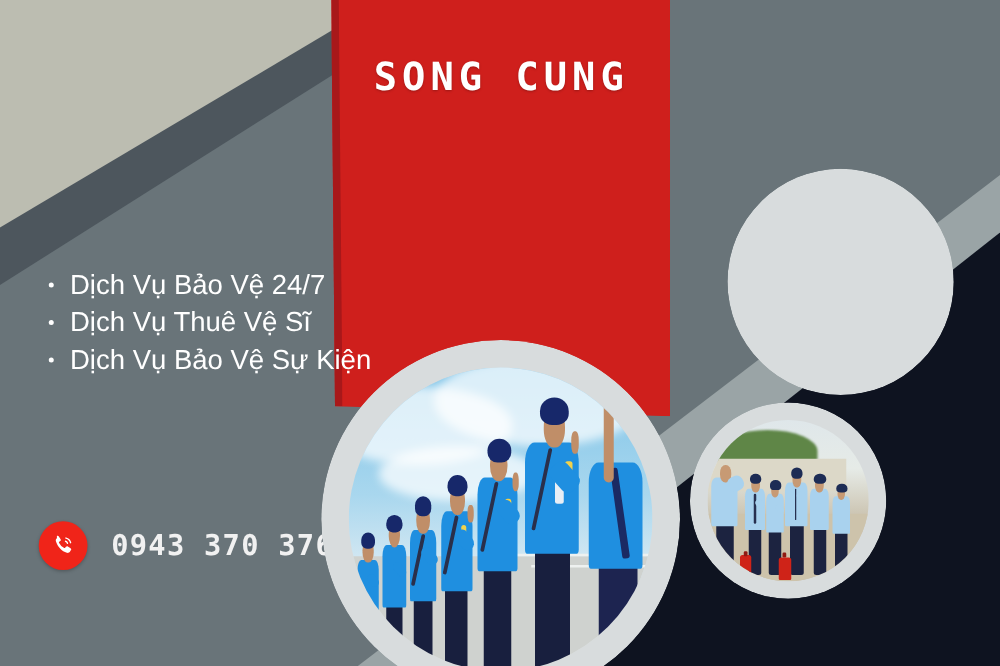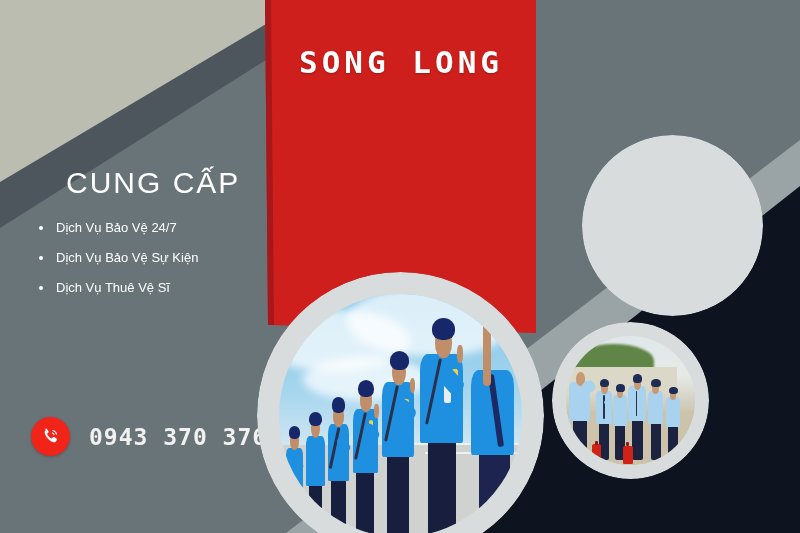--- a/index.html
+++ b/index.html
@@ -70,21 +70,21 @@
     position:absolute;left:66px;top:166px;
     color:#ffffff;font-size:30px;letter-spacing:2px;font-weight:400;
     font-family:"Liberation Sans", sans-serif;
   }
   .svc-list{
     position:absolute;left:30px;top:213px;width:250px;
     margin:0;padding:0;list-style:none;
   }
   .svc-list li{
     position:relative;
-    color:#ffffff;font-size:13px;line-height:30px;
+    color:#ffffff;font-size:22px;line-height:30px;
     padding-left:26px;white-space:nowrap;
   }
   .svc-list li::before{
     content:"";position:absolute;left:9px;top:13px;
     width:4px;height:4px;border-radius:50%;background:#ffffff;
   }
 
   
   .phone-row{position:absolute;left:31px;top:417px;display:flex;align-items:center;}
   .phone-badge{
@@ -177,29 +177,28 @@
 
   <div class="layer shape-sage"></div>
   <div class="layer shape-darkband"></div>
   <div class="layer shape-graystripe"></div>
   <div class="layer shape-stripe-shadow"></div>
   <div class="layer shape-black"></div>
   <div class="layer shape-red"></div>
   <div class="layer shape-red-edge"></div>
 
   <div class="headline">
-    <span class="l2">SONG LONG</span>
-  </div>
-
-  <div class="left-title">CUNG CẤP</div>
+    <span class="l2">SONG CUNG</span>
+  </div>
+
 
   <ul class="svc-list">
     <li>Dịch Vụ Bảo Vệ 24/7</li>
+    <li>Dịch Vụ Thuê Vệ Sĩ</li>
     <li>Dịch Vụ Bảo Vệ Sự Kiện</li>
-    <li>Dịch Vụ Thuê Vệ Sĩ</li>
   </ul>
 
   <div class="phone-row">
     <span class="phone-badge">
       <svg width="21" height="21" viewBox="0 0 24 24" aria-hidden="true">
         <path fill="#ffffff" d="M6.3 3.2c.6-.4 1.4-.2 1.8.4l1.6 2.5c.35.55.22 1.28-.3 1.68l-1 .78c-.26.2-.35.55-.22.85a10.6 10.6 0 0 0 4.8 4.8c.3.13.65.04.85-.22l.78-1c.4-.52 1.13-.65 1.68-.3l2.5 1.6c.6.4.8 1.2.4 1.8l-1 1.5c-.6.9-1.76 1.3-2.77.95C10.9 17.1 6.9 13.1 5.4 7.97 5.05 6.96 5.45 5.8 6.35 5.2z"></path>
         <path fill="none" stroke="#ffffff" stroke-width="1.3" stroke-linecap="round" d="M14.6 5.1a5.6 5.6 0 0 1 4.2 4.2"></path>
         <path fill="none" stroke="#ffffff" stroke-width="1.3" stroke-linecap="round" d="M14.2 8.0a2.6 2.6 0 0 1 1.8 1.8"></path>
       </svg>
     </span>

